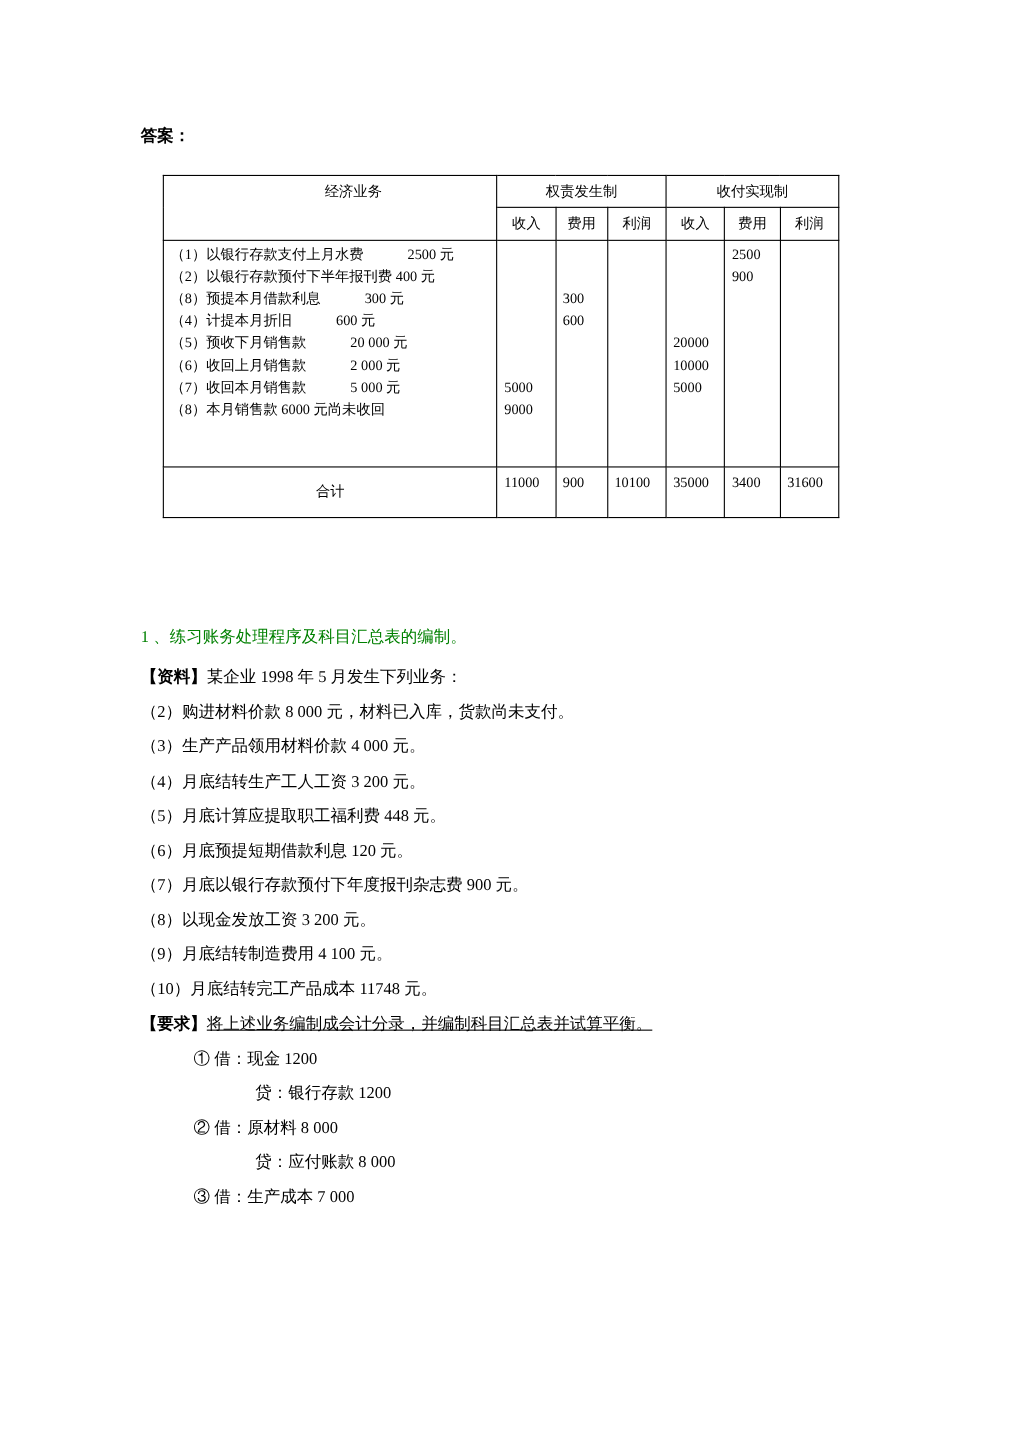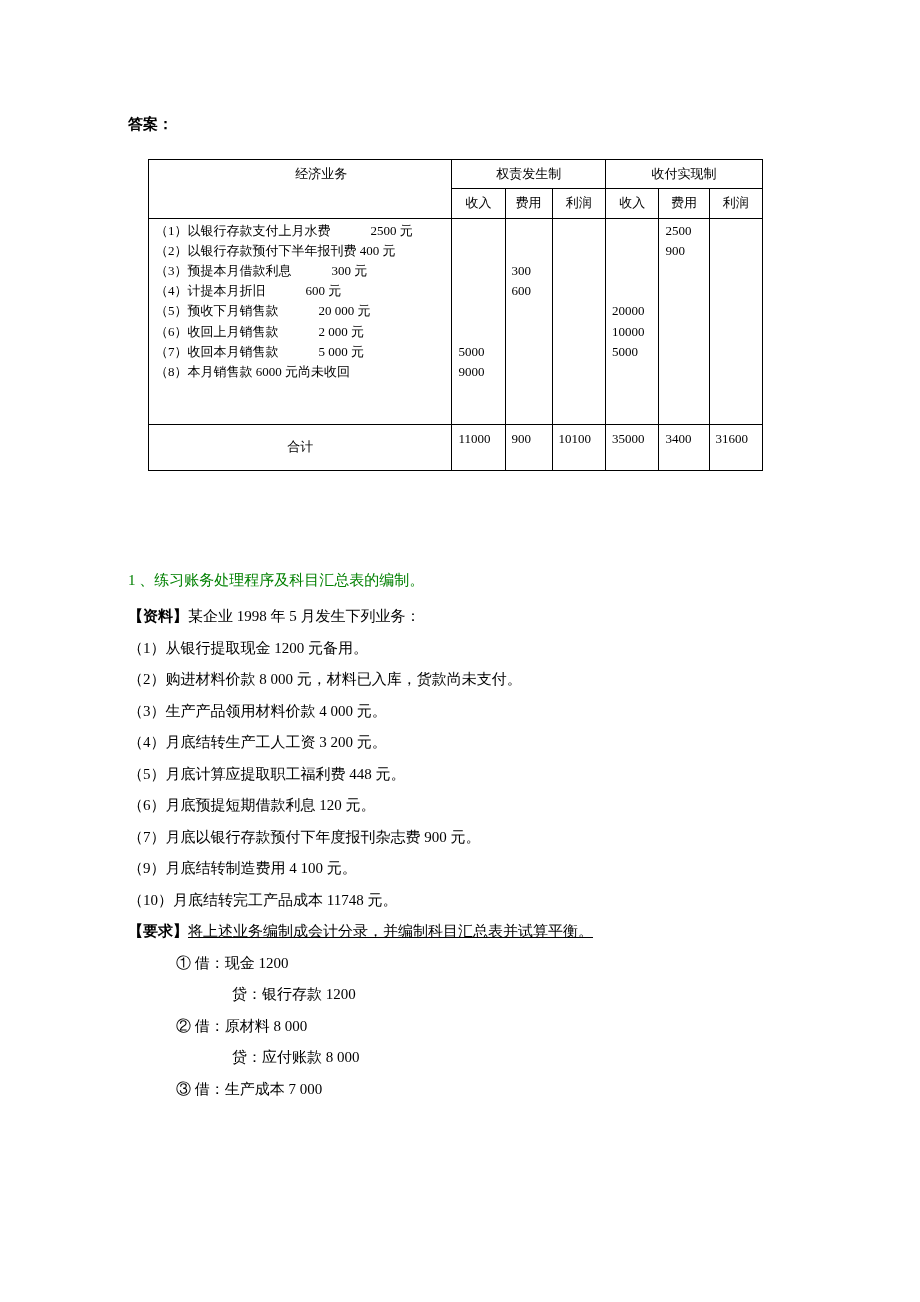--- a/index.html
+++ b/index.html
@@ -109,21 +109,21 @@
       <tr>
         <td class="biz-cell" id="biz-cell">
             <div class="biz-line">
               <span class="biz-desc">（1）以银行存款支付上月水费</span>
               <span class="biz-amt">2500 元</span>
             </div>
             <div class="biz-line">
               <span class="biz-desc">（2）以银行存款预付下半年报刊费 400 元</span>
             </div>
             <div class="biz-line">
-              <span class="biz-desc">（3）预提本月借款利息</span>
+              <span class="biz-desc">（8）预提本月借款利息</span>
               <span class="biz-amt">300 元</span>
             </div>
             <div class="biz-line">
               <span class="biz-desc">（4）计提本月折旧</span>
               <span class="biz-amt">600 元</span>
             </div>
             <div class="biz-line">
               <span class="biz-desc">（5）预收下月销售款</span>
               <span class="biz-amt">20 000 元</span>
             </div>
@@ -228,27 +228,27 @@
 
   <div class="section-title">
     <span class="green">1 、</span><span class="green">练习账务处理程序及科目汇总表的编制。</span>
   </div>
 
   <div class="para">
     <span class="bold">【资料】</span><span>某企业 1998 年 5 月发生下列业务：</span>
   </div>
 
   <div id="exercise-items">
-      <div class="para">（1）从银行提取现金 1200 元备用。</div>
       <div class="para">（2）购进材料价款 8 000 元，材料已入库，货款尚未支付。</div>
       <div class="para">（3）生产产品领用材料价款 4 000 元。</div>
       <div class="para">（4）月底结转生产工人工资 3 200 元。</div>
       <div class="para">（5）月底计算应提取职工福利费 448 元。</div>
       <div class="para">（6）月底预提短期借款利息 120 元。</div>
       <div class="para">（7）月底以银行存款预付下年度报刊杂志费 900 元。</div>
+      <div class="para">（8）以现金发放工资 3 200 元。</div>
       <div class="para">（9）月底结转制造费用 4 100 元。</div>
       <div class="para">（10）月底结转完工产品成本 11748 元。</div>
     </div>
 
   <div class="para">
     <span class="bold">【要求】</span><span class="underline">将上述业务编制成会计分录，并编制科目汇总表并试算平衡。</span>
   </div>
 
 
   <div id="journal-entries">

